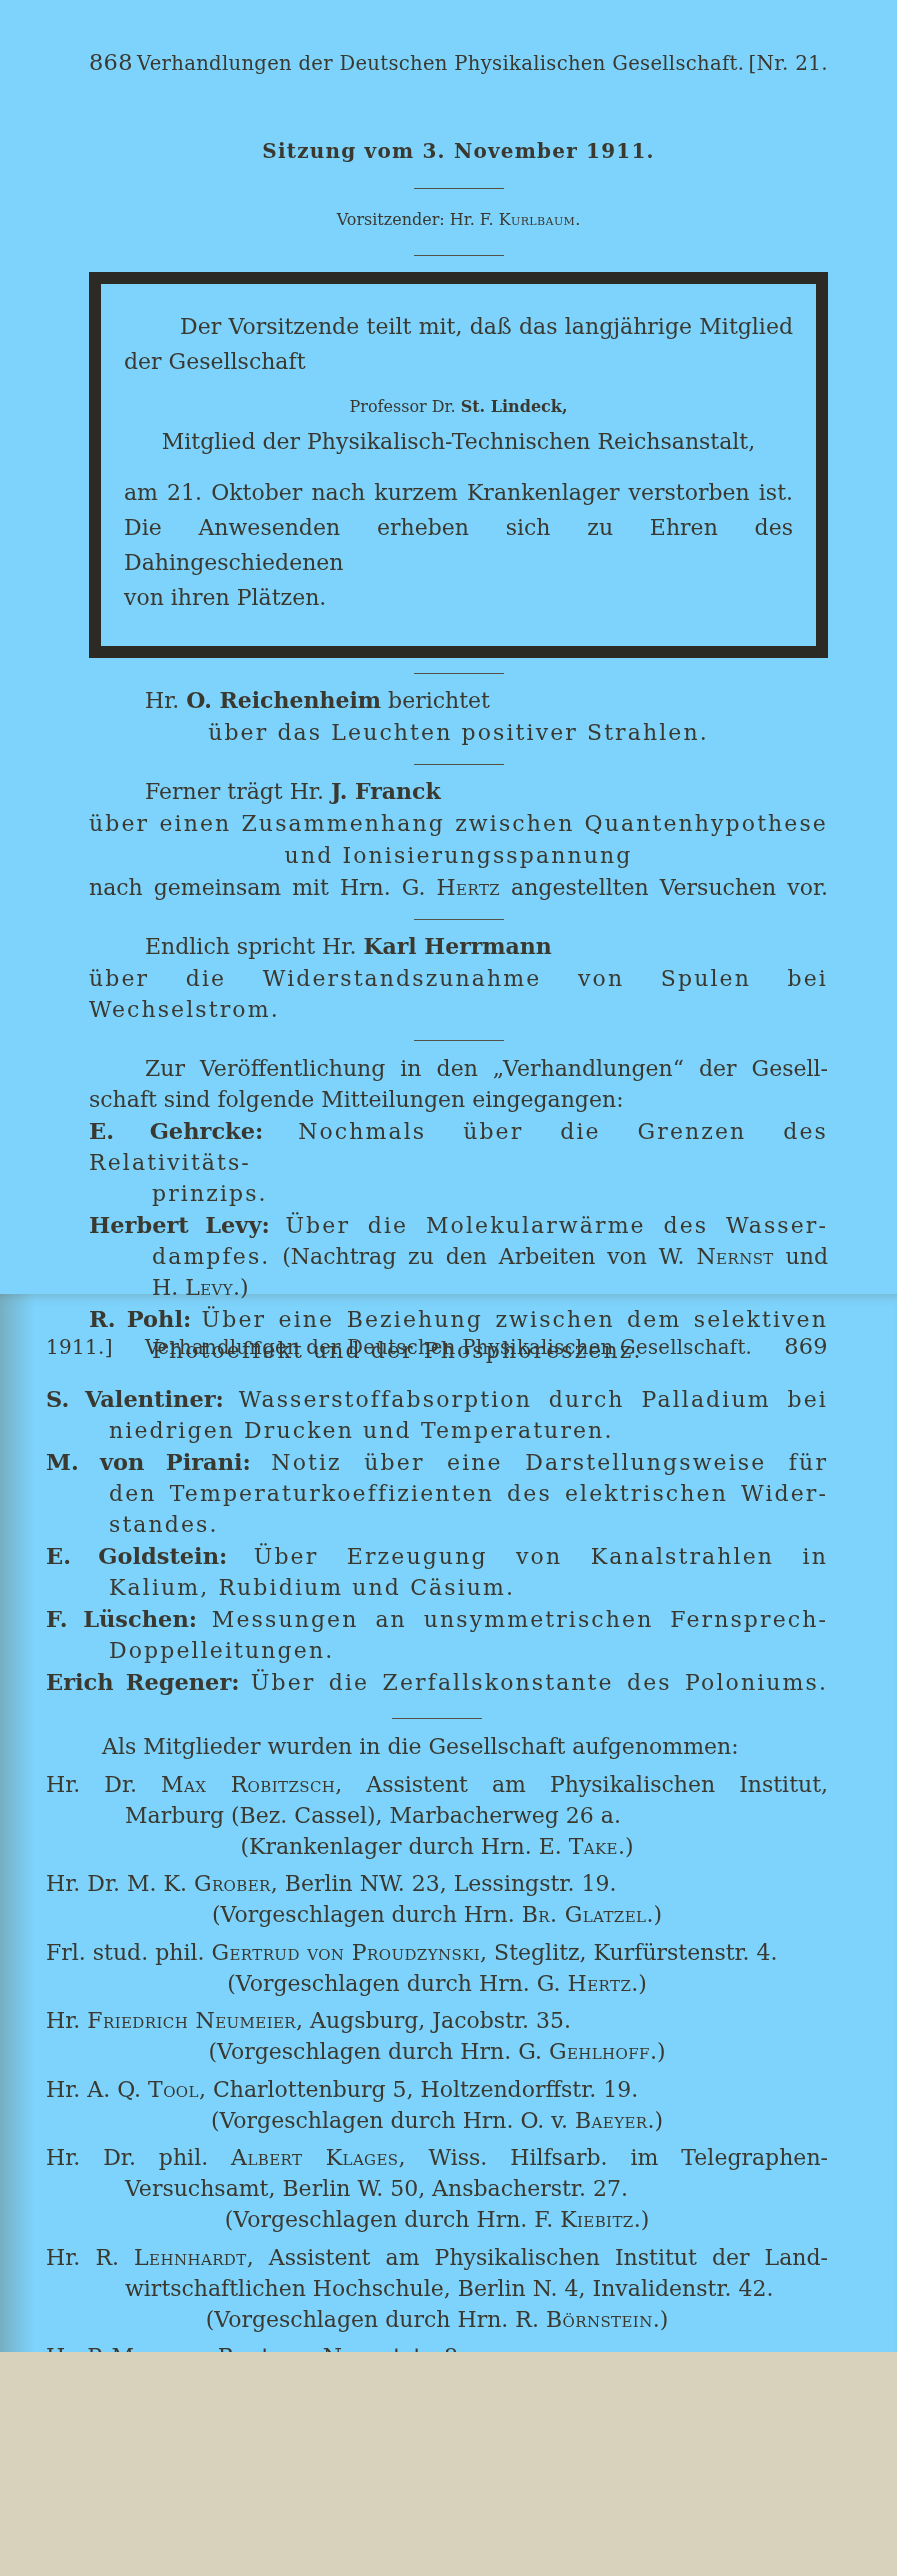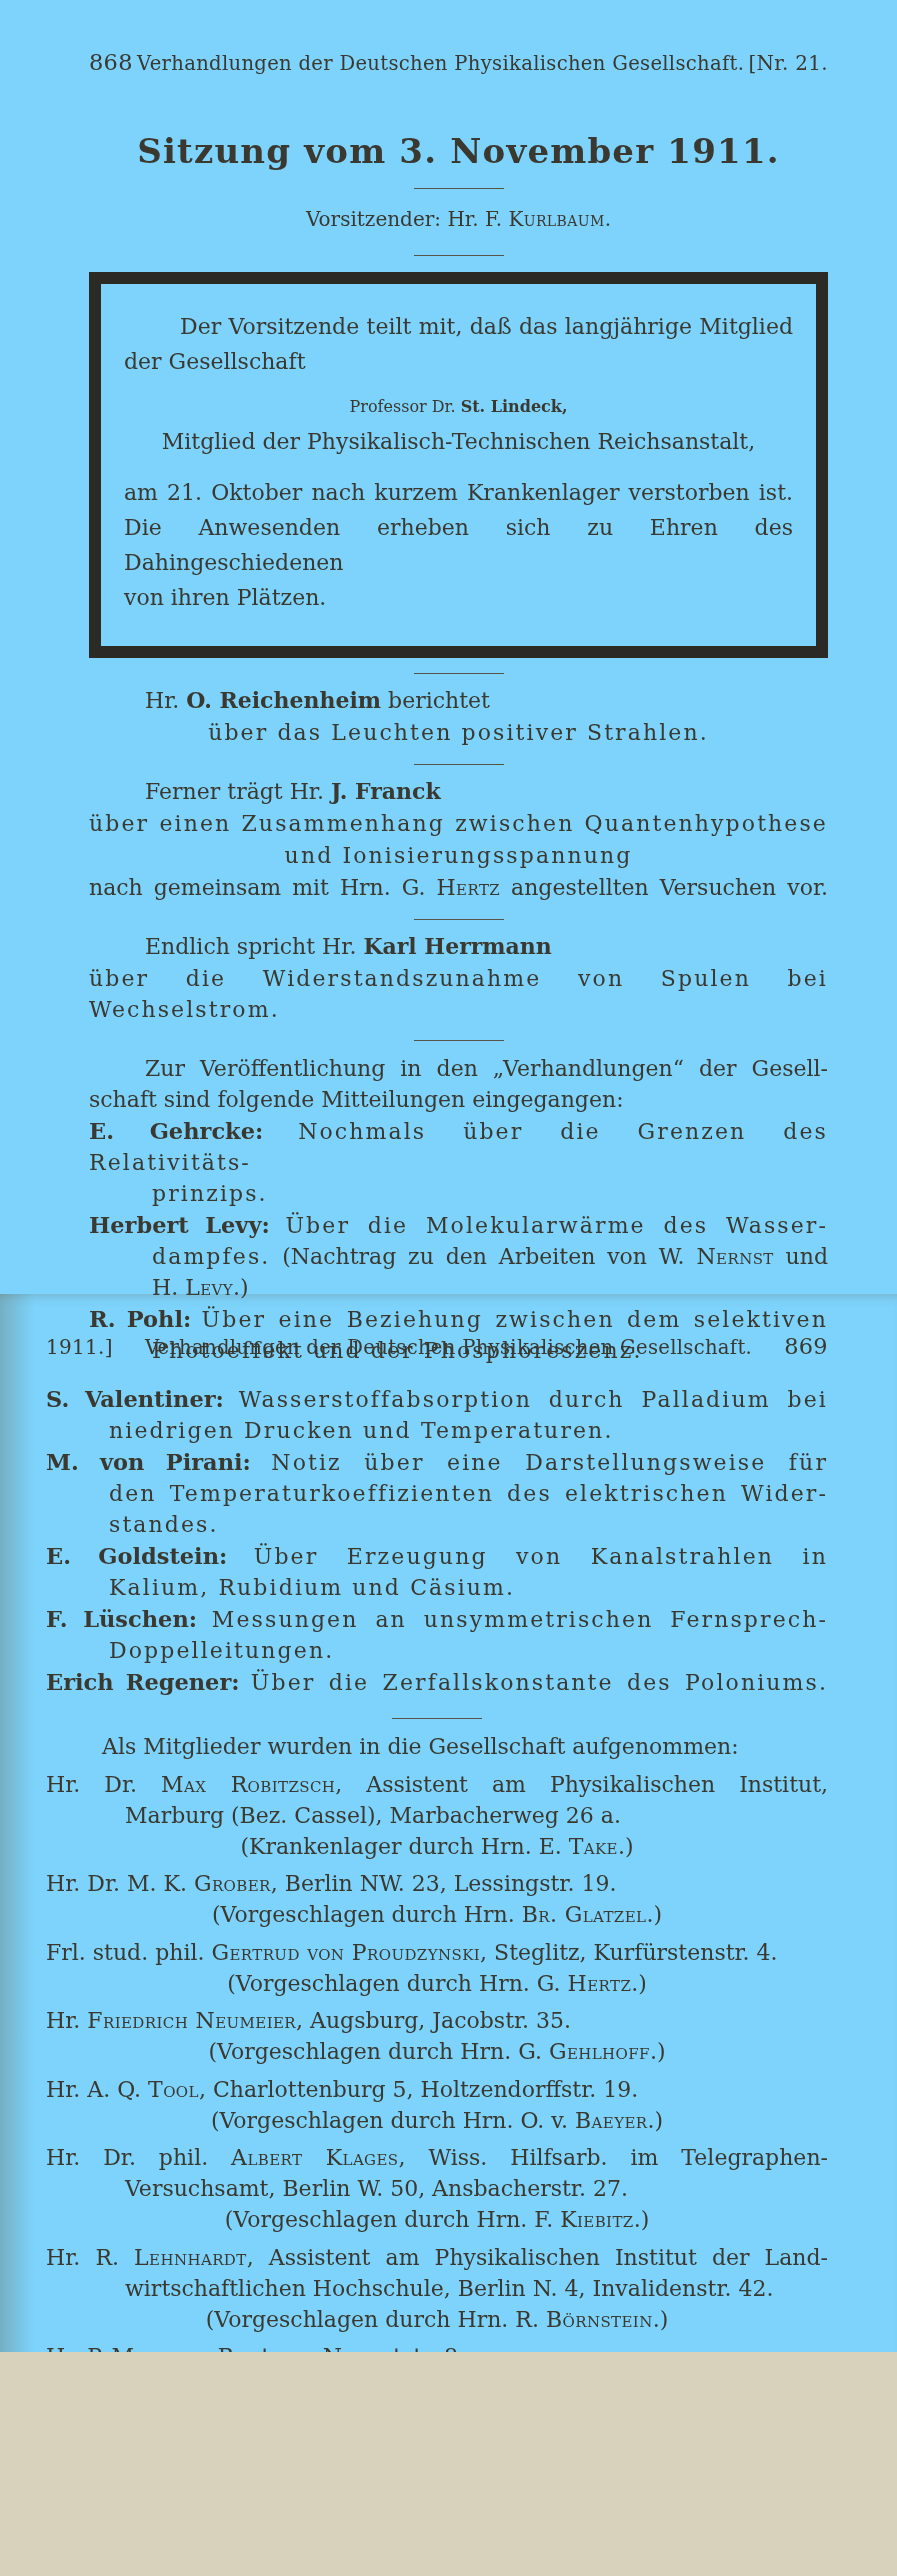--- a/index.html
+++ b/index.html
@@ -29,28 +29,28 @@
     pointer-events:none;
   }
   .running-head{
     display:flex;justify-content:space-between;align-items:baseline;
     font-size:20px;letter-spacing:0.3px;
   }
   .running-head .rh-c{font-size:19.6px;}
   .running-head .rh-num{font-size:22.5px;}
   .session-title{
     margin-top:56px;text-align:center;
-    font-size:34px;font-weight:bold;letter-spacing:1.2px;line-height:33px;
+    font-size:20px;font-weight:bold;letter-spacing:1.2px;line-height:33px;
   }
   .rule{
     width:90px;border:0;border-top:1.8px solid #55524a;
     margin:20px auto 0;height:0;
   }
   .rule.r-tight{margin-top:15.4px;}
-  .chair{margin-top:15.4px;text-align:center;font-size:20px;}
+  .chair{margin-top:15.4px;text-align:center;font-size:16px;}
   .line{min-height:31px;}
   .ind{text-indent:56px;}
   .center{text-align:center;}
   .jl{text-align:justify;text-align-last:justify;}
   .sp{letter-spacing:2.1px;}
   .sc{font-variant:small-caps;letter-spacing:0.4px;}
   .b{font-weight:bold;}
   .obit-box{
     margin-top:15.4px;
     border:12.5px solid #2b2a24;

